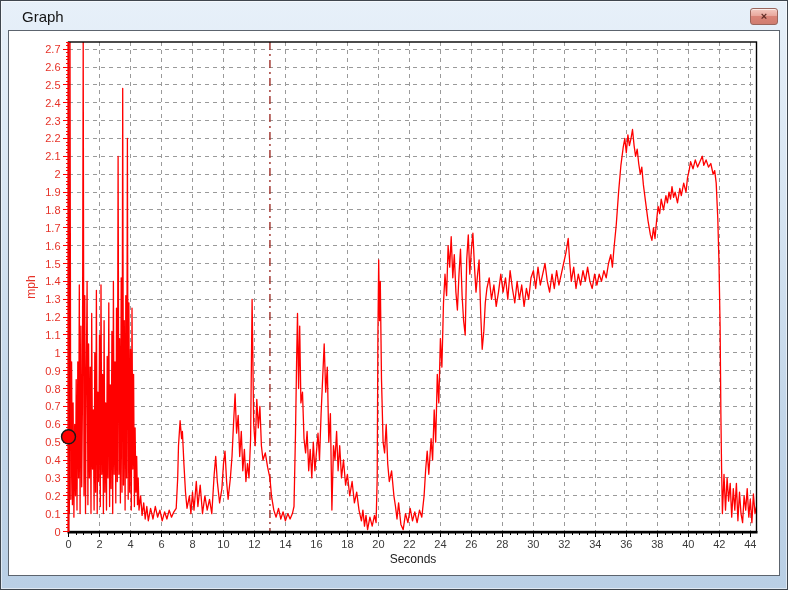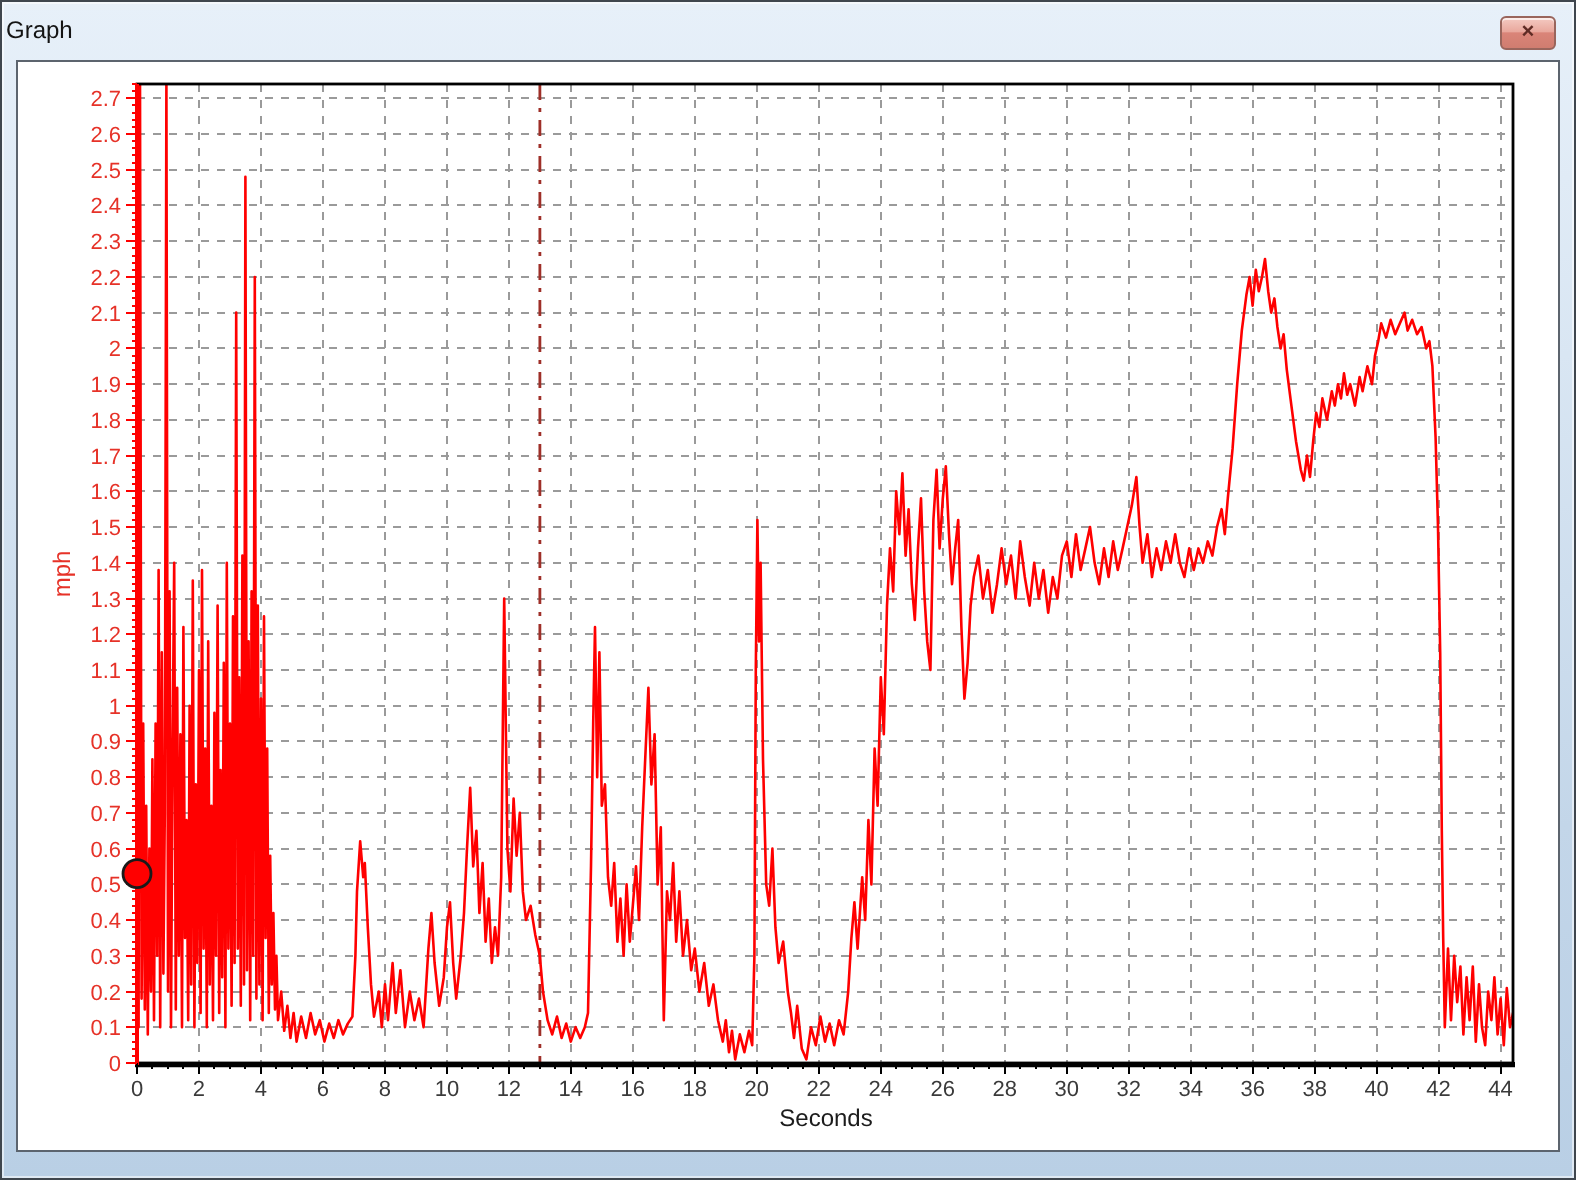--- a/index.html
+++ b/index.html
@@ -5,21 +5,21 @@
   html,body { margin:0; padding:0; background:#888; font-family:"Liberation Sans", sans-serif; }
   .window {
     position:relative; width:788px; height:590px; box-sizing:border-box;
     background:linear-gradient(180deg,#e7f0f9 0%,#d9e6f3 30%,#c3d6e9 70%,#b9cfe5 100%);
     border:1px solid #3f464e;
     box-shadow:inset 0 0 0 1px rgba(255,255,255,.55);
     overflow:hidden;
   }
   .titlebar { position:absolute; left:0; top:0; right:0; height:29px; }
   .title-text {
-    position:absolute; left:2px; top:7px; font-size:12px; color:#141414;
+    position:absolute; left:21px; top:7px; font-size:15px; color:#141414;
   }
   .close-btn {
     position:absolute; top:7px; right:9px; width:28px; height:17px; box-sizing:border-box;
     border:1px solid #99655c; border-radius:3px;
     background:linear-gradient(180deg,#f4cac2 0%,#e9a89d 45%,#da8478 50%,#d07d70 100%);
     box-shadow:inset 0 1px 0 rgba(255,255,255,.65);
     color:#5f2b24; font-size:11px; font-weight:bold; line-height:14px; text-align:center;
     cursor:pointer;
   }
   .client {

